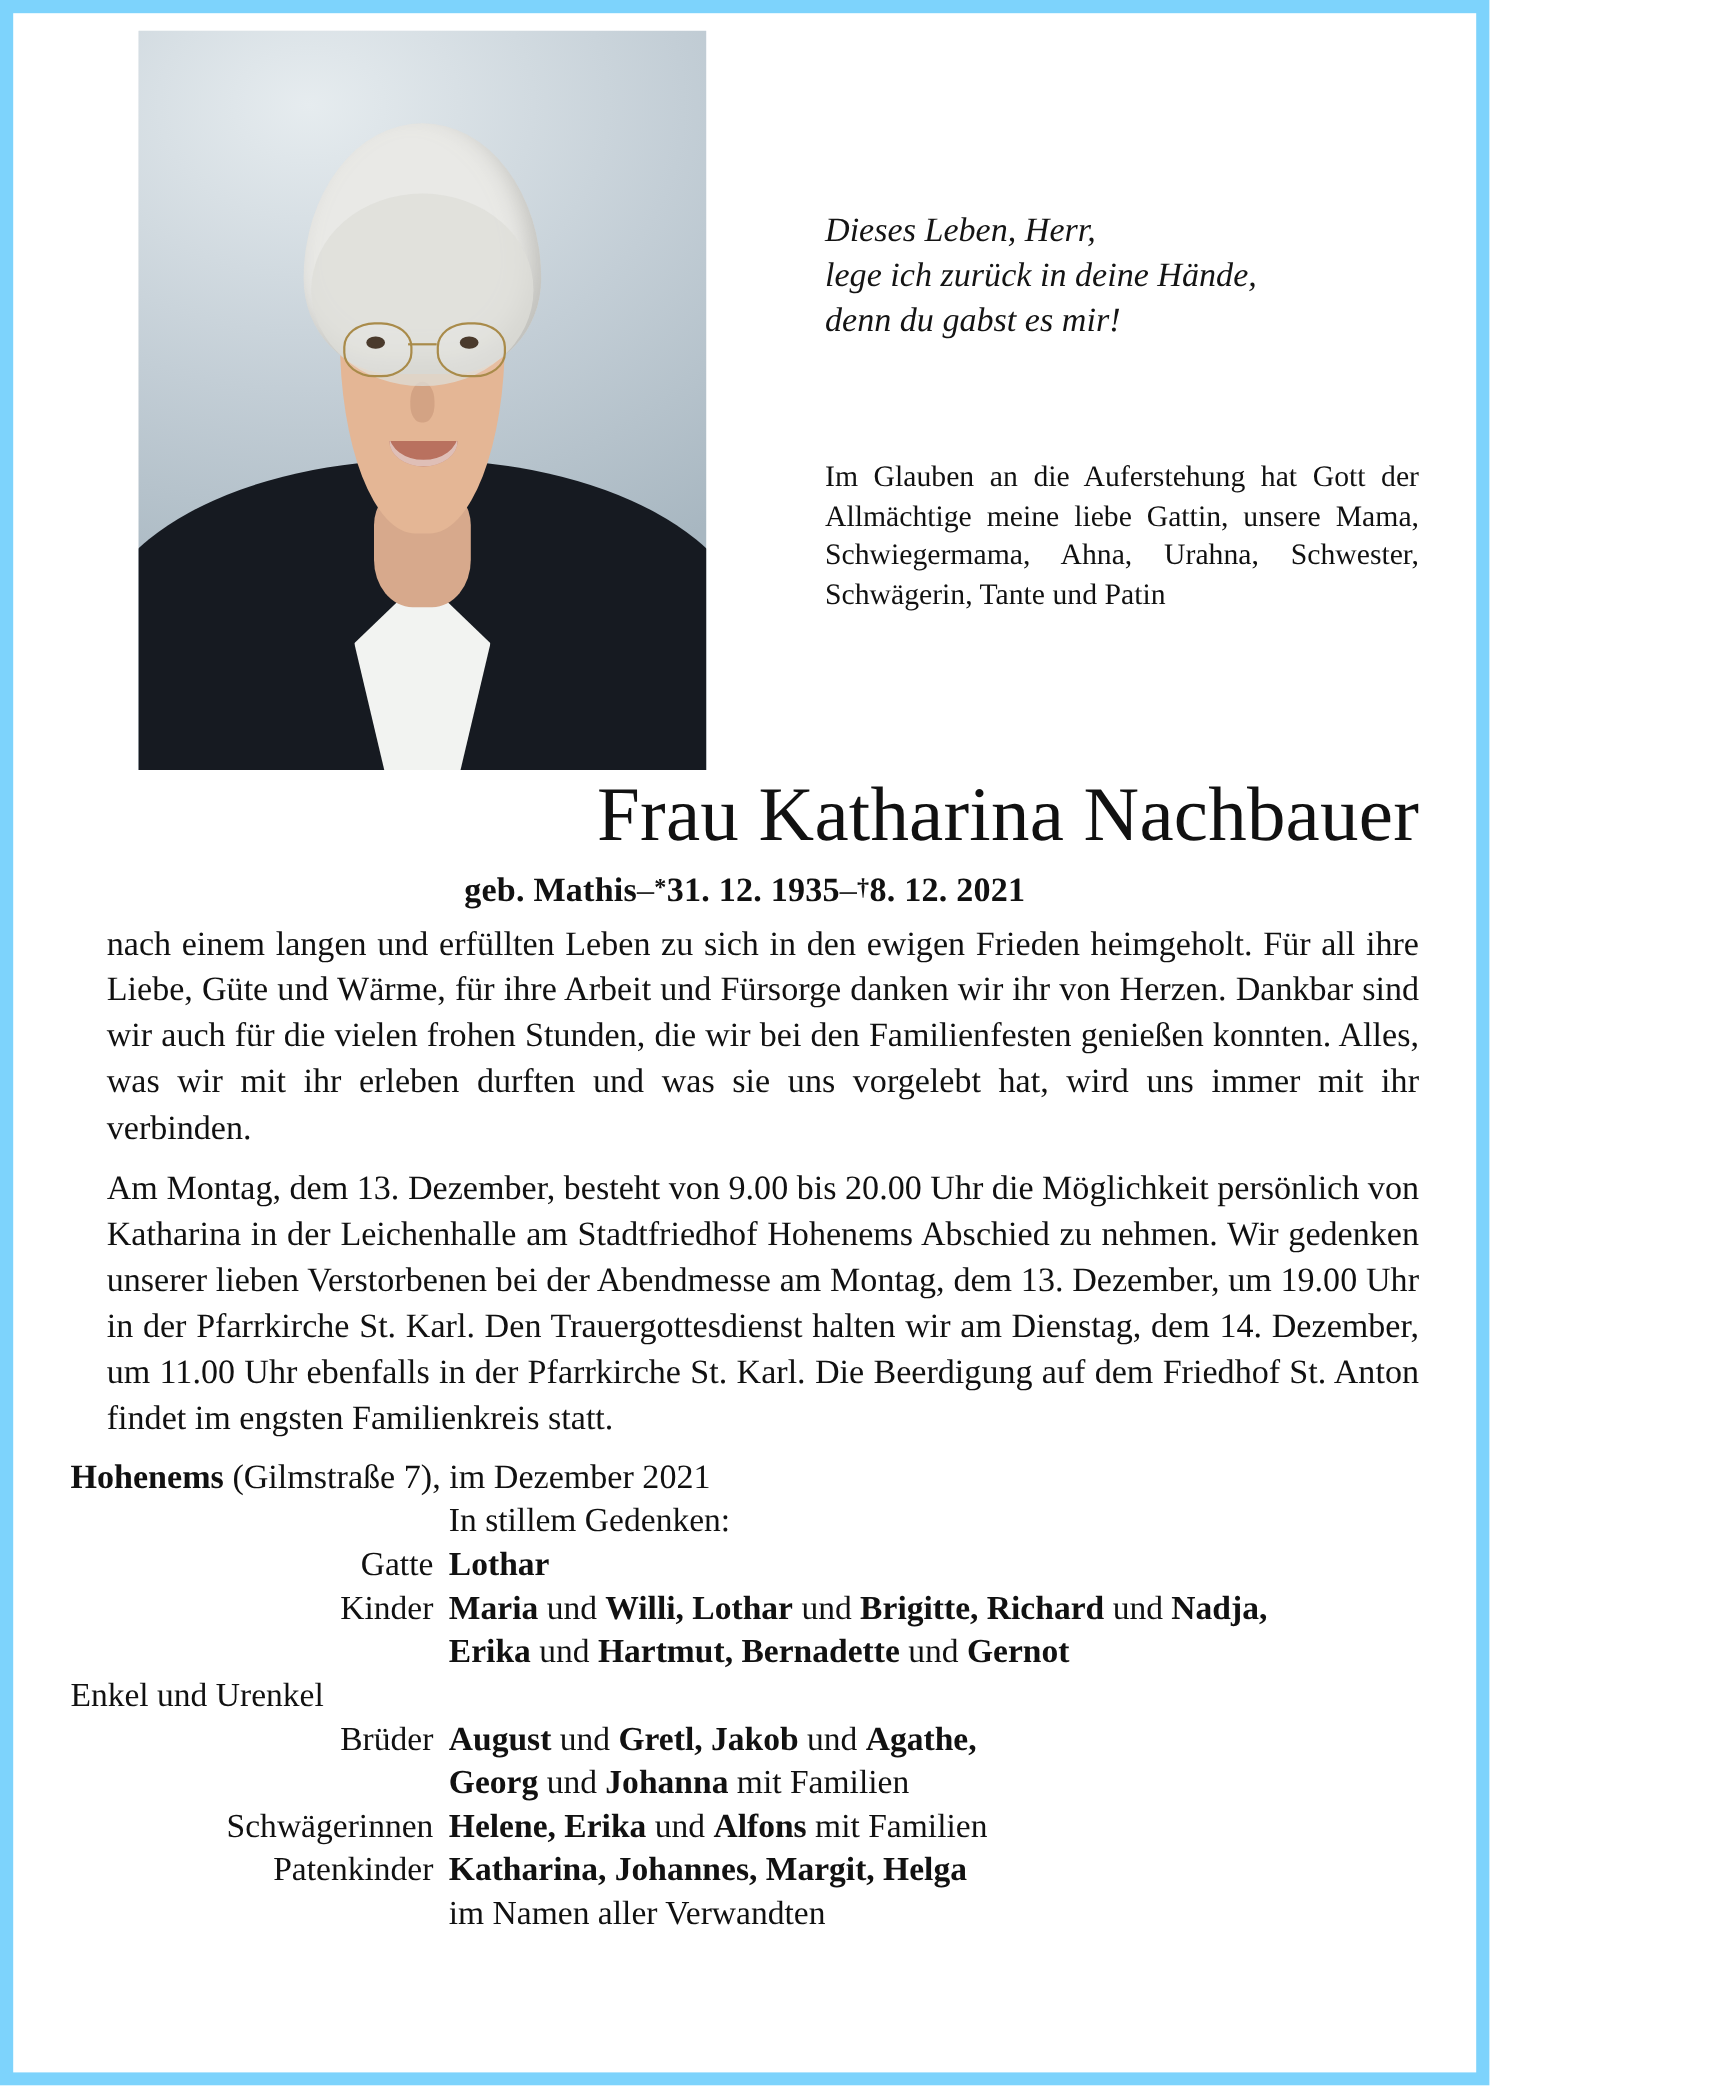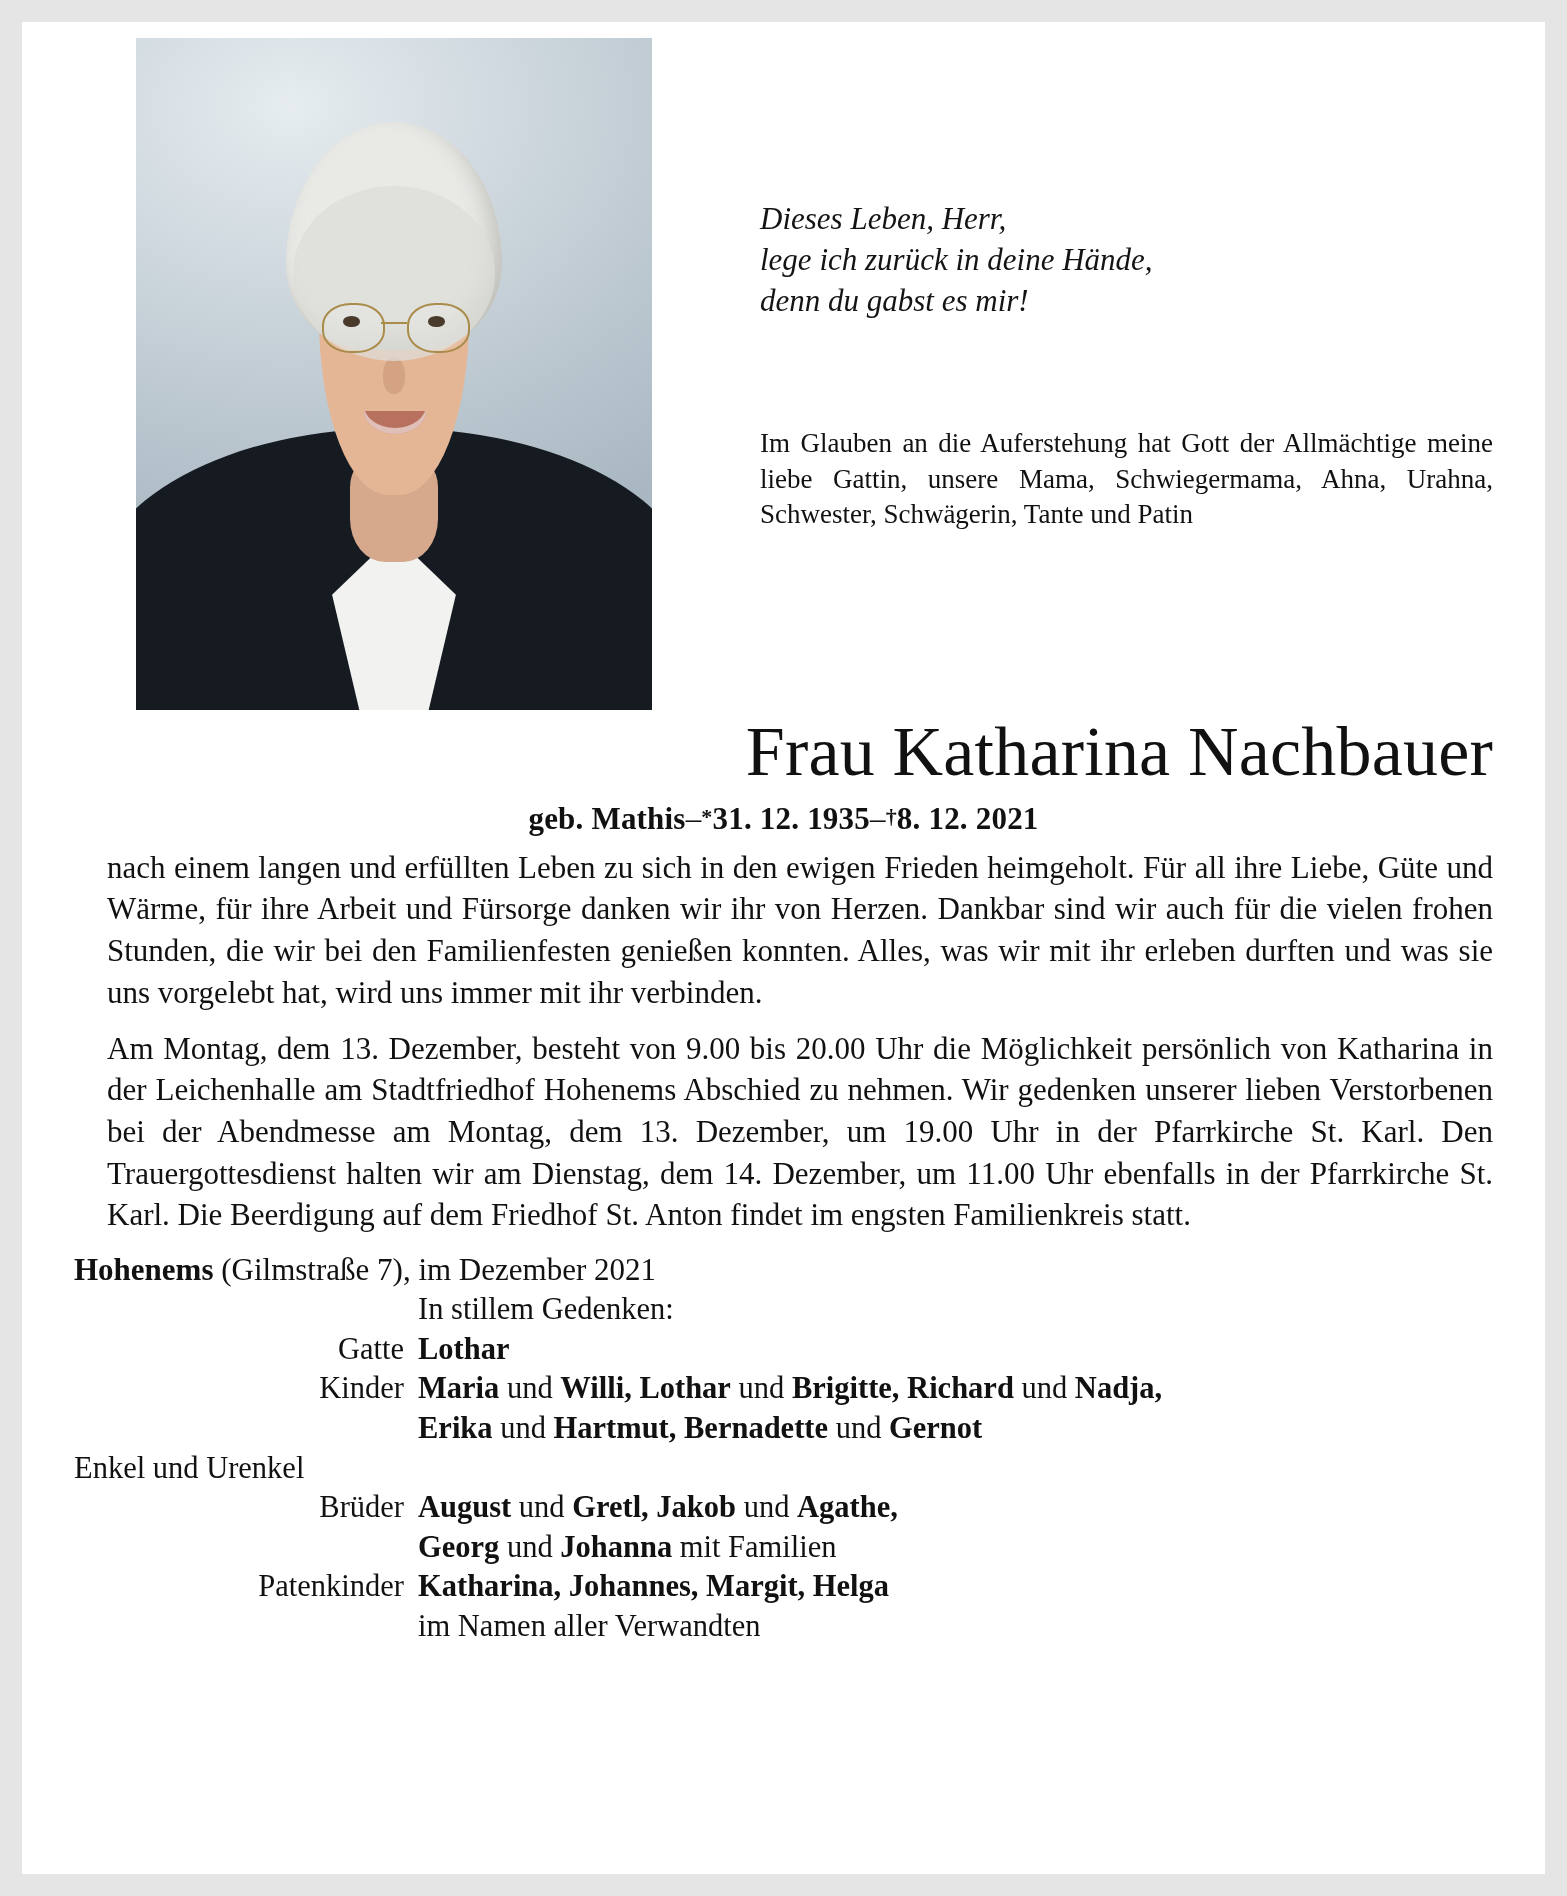--- a/index.html
+++ b/index.html
@@ -7,25 +7,25 @@
     padding: 0;
     background: #ffffff;
   }
   body {
     width: 1567px;
     height: 1896px;
     font-family: "Liberation Serif", serif;
     color: #111111;
   }
   .page {
-    width: 1567px;
+    width: 1354px;
     height: 1896px;
     box-sizing: border-box;
-    background: #e5e5e5;
-    padding: 22px;
+    background: #7dd3fc;
+    padding: 12px;
   }
   .card {
     width: 100%;
     height: 100%;
     box-sizing: border-box;
     background: #ffffff;
     position: relative;
     overflow: hidden;
     padding: 16px 52px 10px 52px;
   }
@@ -316,20 +316,24 @@
       <div class="mrow">
         <div class="mlabel">Brüder</div>
         <div class="mvalue"><b>August</b> und <b>Gretl, Jakob</b> und <b>Agathe,</b></div>
       </div>
 
       <div class="mrow">
         <div class="mlabel"></div>
         <div class="mvalue"><b>Georg</b> und <b>Johanna</b> mit Familien</div>
       </div>
 
+      <div class="mrow">
+        <div class="mlabel">Schwägerinnen</div>
+        <div class="mvalue"><b>Helene, Erika</b> und <b>Alfons</b> mit Familien</div>
+      </div>
 
       <div class="mrow">
         <div class="mlabel">Patenkinder</div>
         <div class="mvalue"><b>Katharina, Johannes, Margit, Helga</b></div>
       </div>
 
       <div class="center-line">im Namen aller Verwandten</div>
     </div>
 
   </div>

